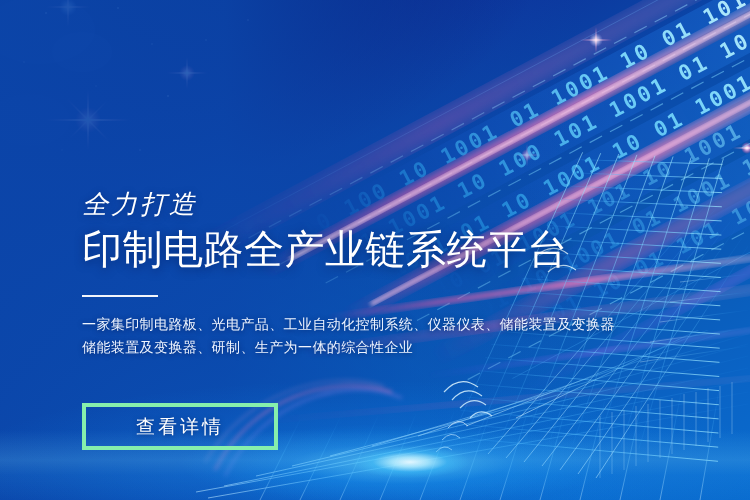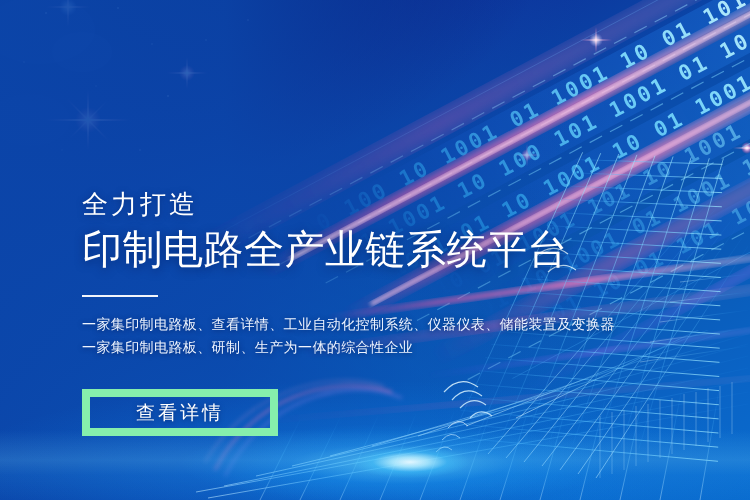--- a/index.html
+++ b/index.html
@@ -72,20 +72,21 @@
     z-index: 40;
   }
   #eyebrow {
     color: #ffffff;
     font-size: 26px;
     letter-spacing: 3px;
     line-height: 1.15;
     font-weight: 400;
     text-shadow: 0 1px 6px rgba(0,30,90,0.55);
     margin: 0 0 6px 0;
+    font-style: italic;
   }
   #headline {
     color: #ffffff;
     font-size: 40px;
     font-weight: 400;
     letter-spacing: 0.5px;
     line-height: 1.18;
     margin: 0;
     white-space: nowrap;
     text-shadow: 0 2px 10px rgba(0,25,85,0.6);
@@ -104,25 +105,25 @@
     letter-spacing: 0.4px;
     margin: 0;
     text-shadow: 0 1px 5px rgba(0,25,85,0.7);
   }
   #desc div { white-space: nowrap; }
 
   #cta {
     display: inline-flex;
     align-items: center;
     justify-content: center;
-    margin-top: 30px;
+    margin-top: 44px;
     width: 196px;
     height: 47px;
     box-sizing: border-box;
-    border: 8px solid #86efac;
+    border: 4px solid #86efac;
     background: transparent;
     color: #ffffff;
     font-size: 19px;
     letter-spacing: 3px;
     font-family: inherit;
     cursor: pointer;
     text-shadow: 0 1px 5px rgba(0,25,85,0.6);
   }
 </style>
 </head>
@@ -475,19 +476,19 @@
   </svg>
 
   <div class="layer" id="bg-core"></div>
   <div class="layer" id="bg-band"></div>
 
   <div id="content">
     <p id="eyebrow">全力打造</p>
     <h1 id="headline">印制电路全产业链系统平台</h1>
     <div id="rule"></div>
     <div id="desc">
-      <div>一家集印制电路板、查看详情、工业自动化控制系统、仪器仪表、储能装置及变换器</div>
-      <div>一家集印制电路板、研制、生产为一体的综合性企业</div>
+      <div>一家集印制电路板、光电产品、工业自动化控制系统、仪器仪表、储能装置及变换器</div>
+      <div>储能装置及变换器、研制、生产为一体的综合性企业</div>
     </div>
     <button id="cta">查看详情</button>
   </div>
 
 </div>
 
 </body></html>

